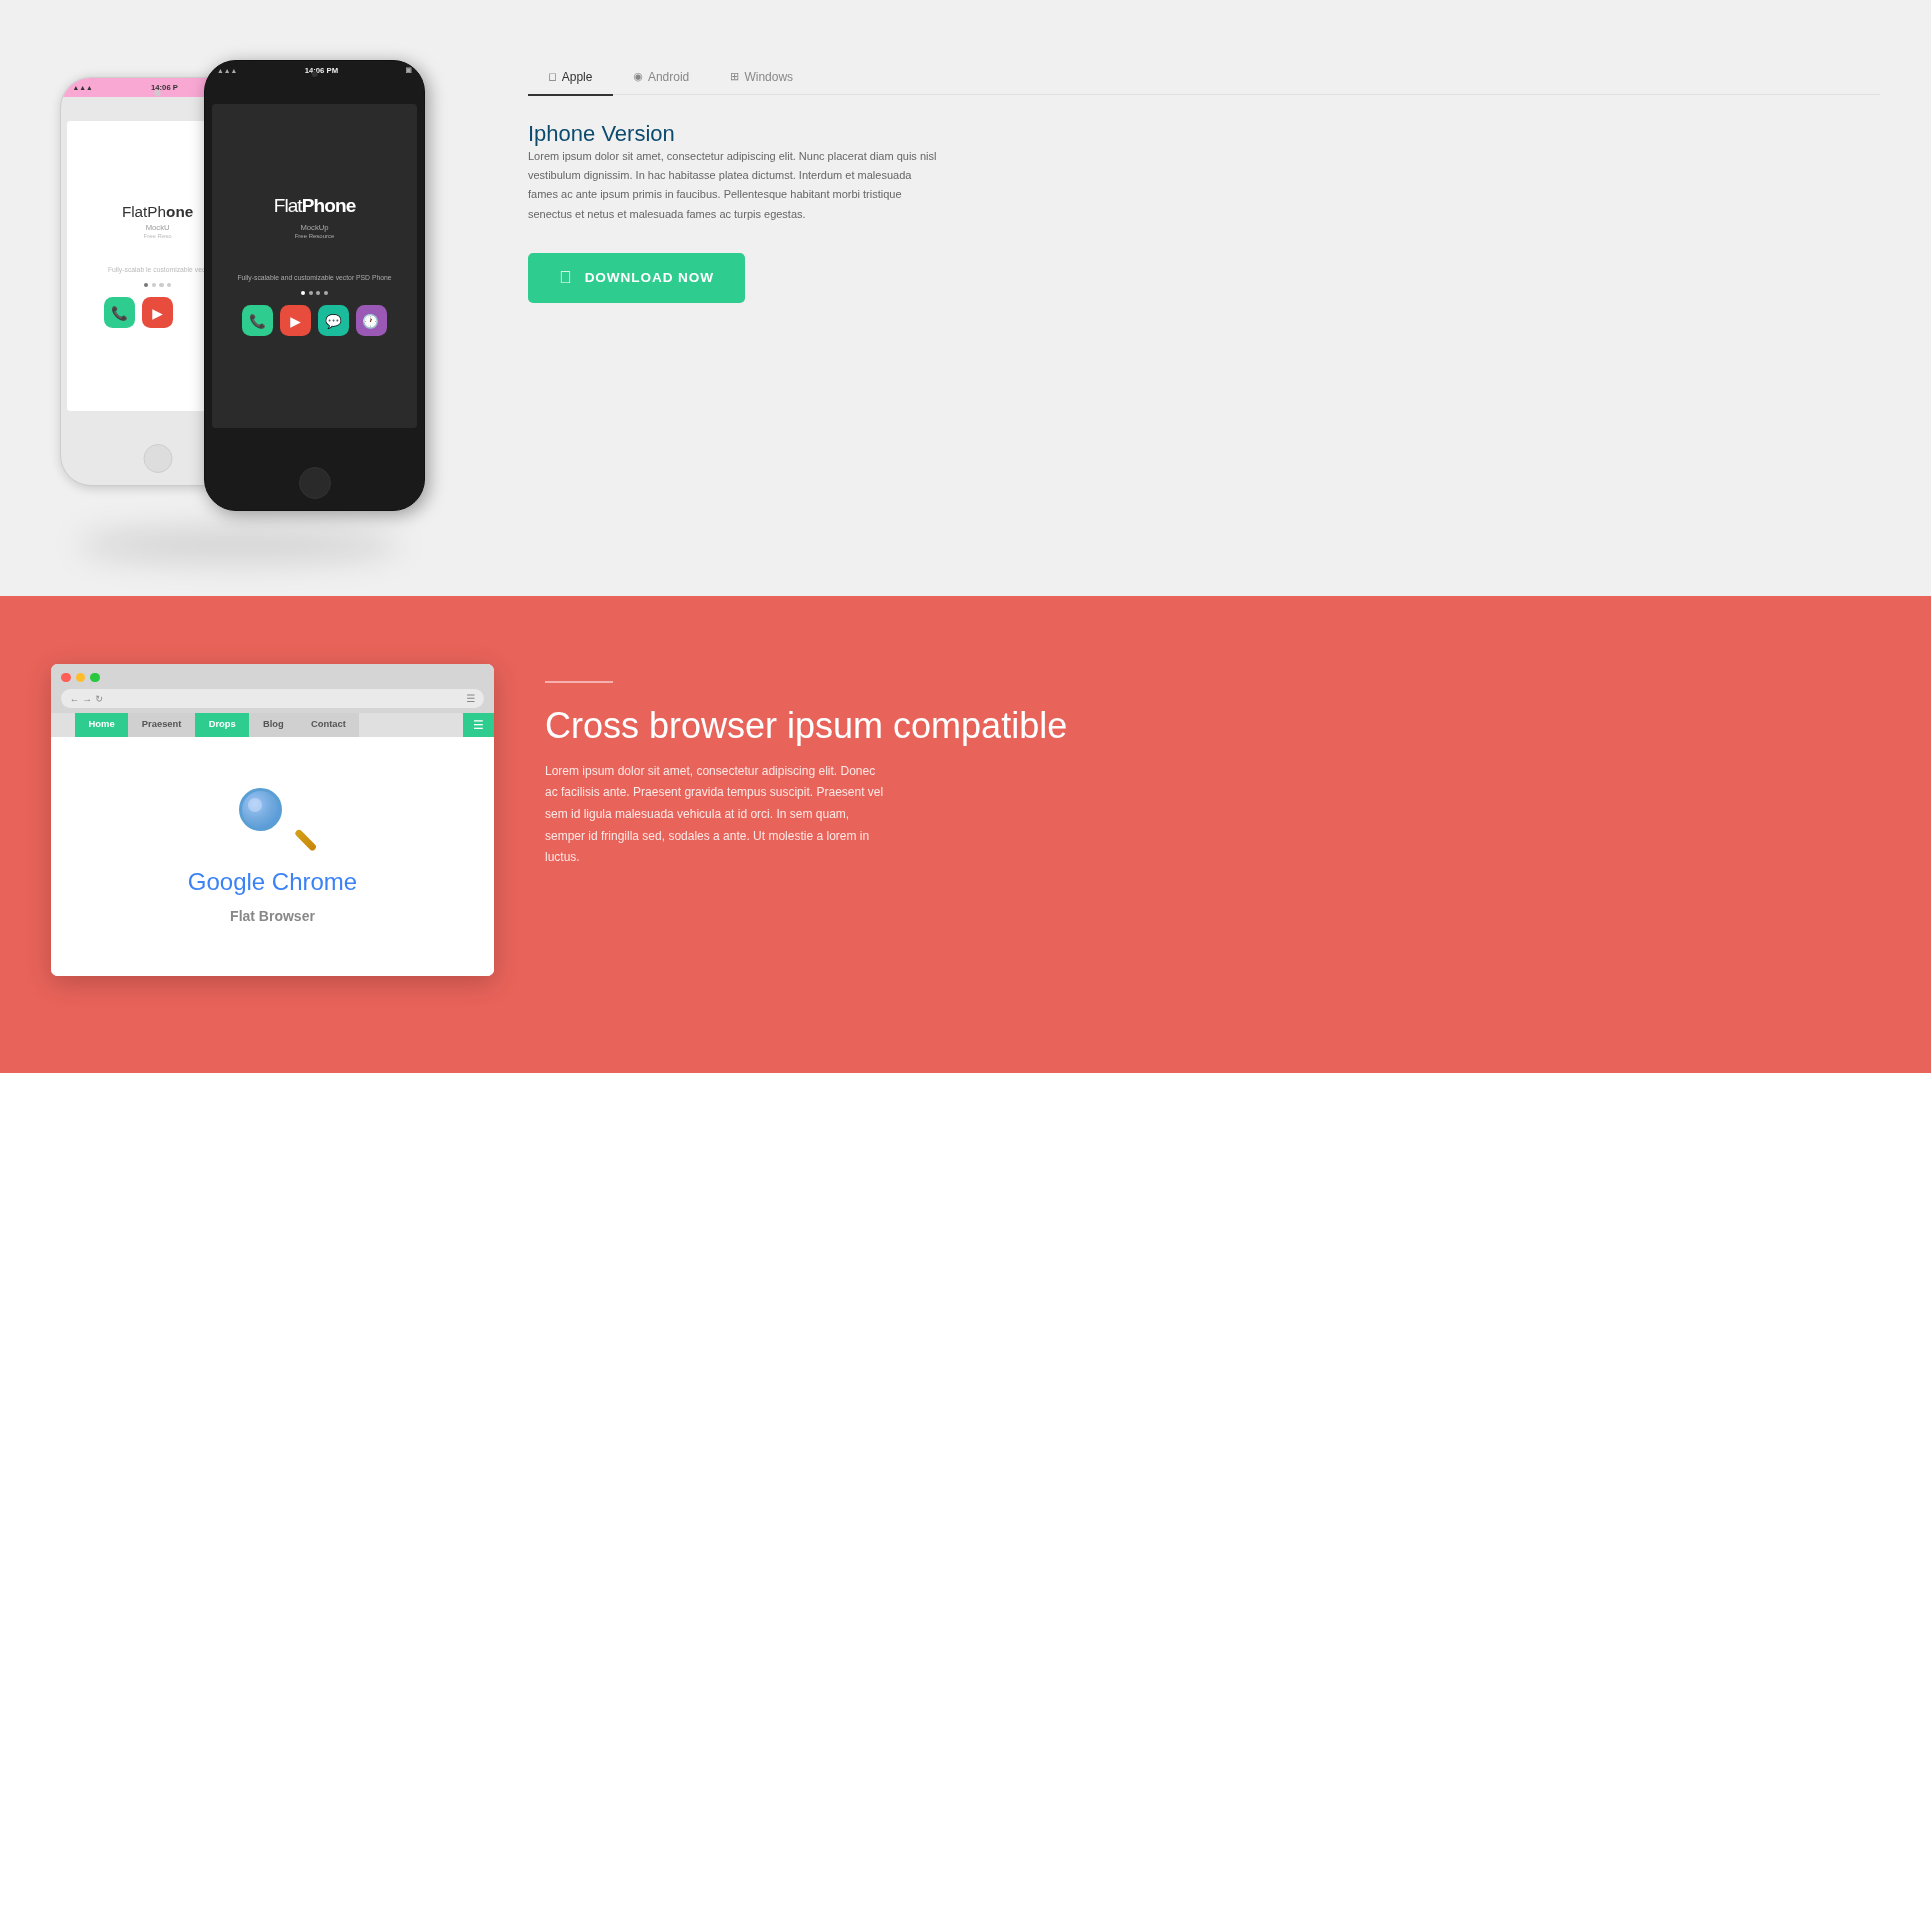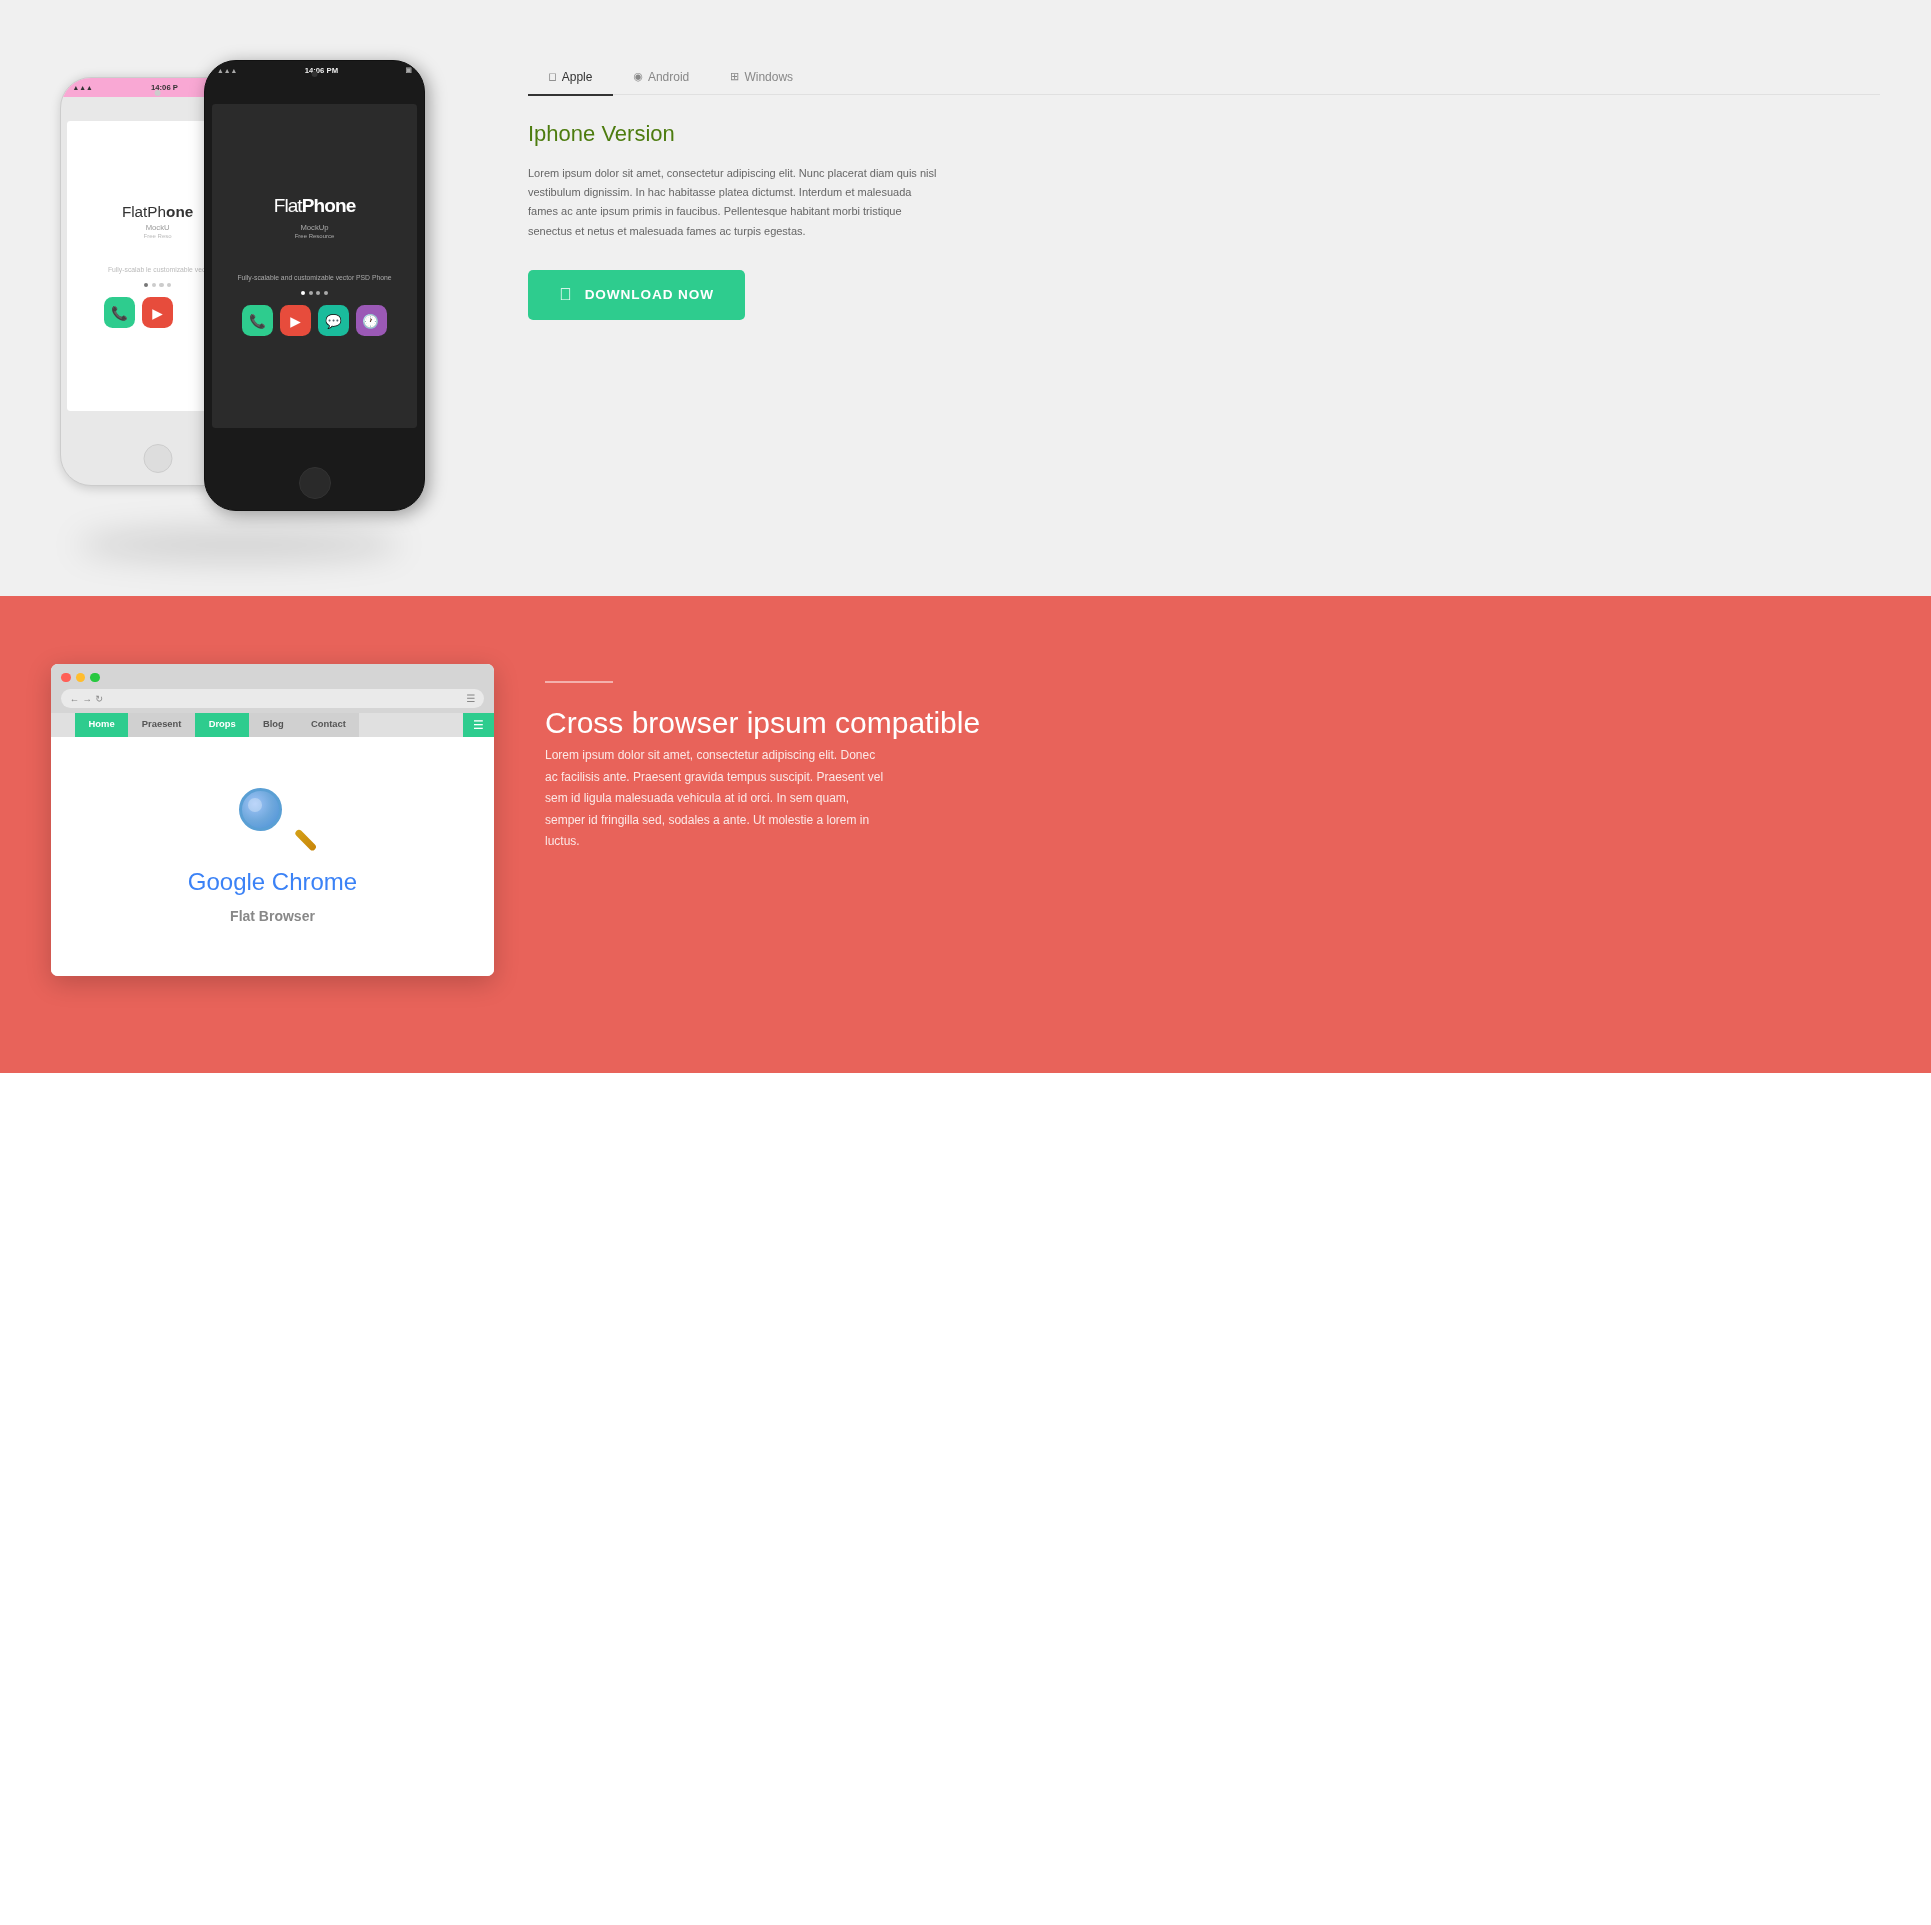--- a/index.html
+++ b/index.html
@@ -223,22 +223,21 @@
       color: #333;
       border-bottom: 2.6px solid #333;
       font-weight: 500;
     }
 
     .tab-icon { font-size: 11px; }
 
     .version-title {
       font-size: 22px;
       font-weight: 300;
-      color: #4d7c0f;
-      margin-bottom: 17px;
+      color: #0c4a6e;
     }
 
     .content-text {
       font-size: 11px;
       line-height: 1.75;
       color: #666;
       margin-bottom: 15.3px;
       max-width: 409px;
     }
 
@@ -379,24 +378,24 @@
     }
 
     .divider-line {
       width: 68px;
       height: 1.7px;
       background: rgba(255,255,255,0.5);
       margin-bottom: 20.4px;
     }
 
     .cross-title {
-      font-size: 30px;
+      font-size: 36px;
       font-weight: 300;
       color: #fff;
-      margin-bottom: 3px;
+      margin-bottom: 11px;
       line-height: 1.3;
     }
 
     .cross-text {
       font-size: 12px;
       line-height: 1.8;
       color: rgba(255,255,255,0.85);
       max-width: 341px;
     }
   </style>

